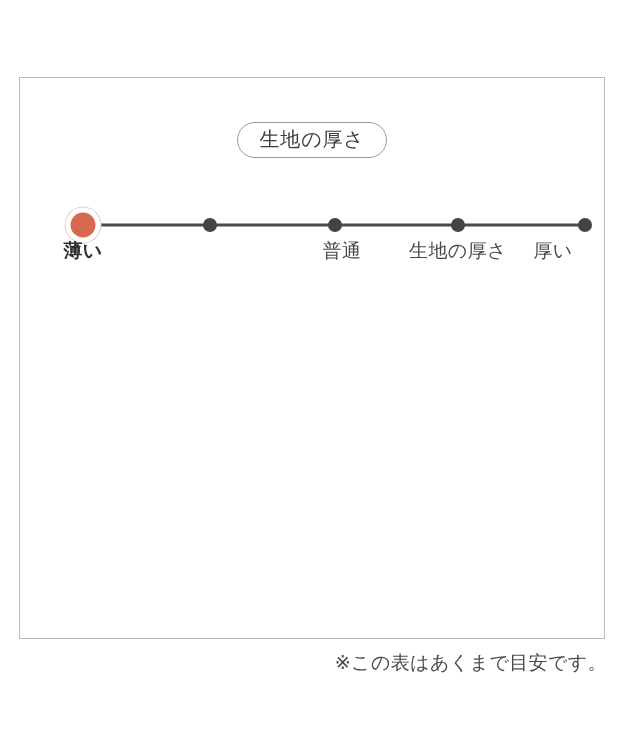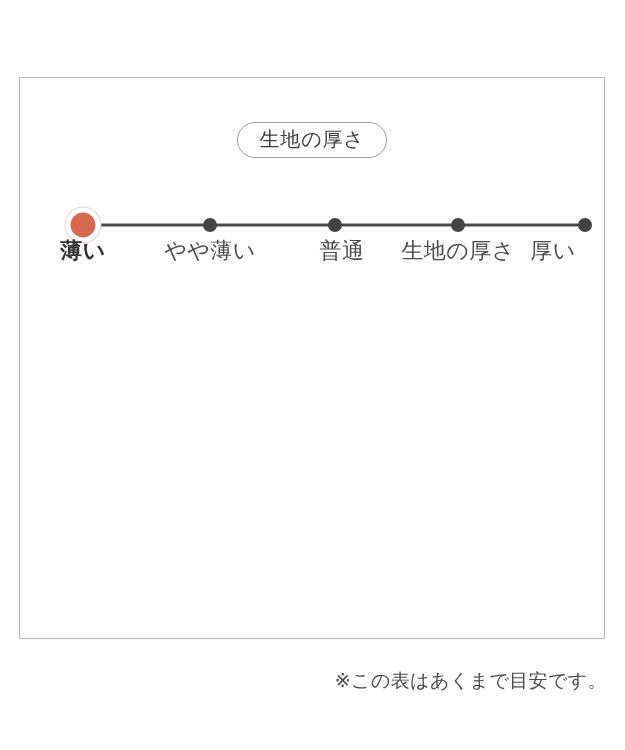--- a/index.html
+++ b/index.html
@@ -84,35 +84,35 @@
 
   .labels-row {
     position: absolute;
     left: 0;
     width: 100%;
     height: 26px;
   }
   .axis-label {
     position: absolute;
     transform: translateX(-50%);
-    font-size: 22px;
+    font-size: 19px;
     line-height: 26px;
     white-space: nowrap;
     color: #4a4a4a;
     letter-spacing: 0.02em;
   }
   .axis-label.active {
     font-weight: bold;
     color: #303030;
   }
 
   #chart-footnote {
     position: absolute;
     right: 18px;
-    top: 668px;
+    top: 650px;
     font-size: 19px;
     color: #4a4a4a;
     letter-spacing: 0.02em;
     white-space: nowrap;
   }
 </style>
 </head>
 <body>
 
 <div id="spec-card">
@@ -124,21 +124,20 @@
     <div class="track-area">
       <div class="track-line" id="thickness-line" style="left: 63px; width: 502px;"></div>
       <div class="node active" style="left:63px"></div>
       <div class="node" style="left:190px"></div>
       <div class="node" style="left:315px"></div>
       <div class="node" style="left:438px"></div>
       <div class="node" style="left:565px"></div>
     </div>
     <div class="labels-row" style="top:116px">
       <span class="axis-label active" style="left:63px">薄い</span>
-      <span class="axis-label" style="left:190px">やや薄い</span>
       <span class="axis-label" style="left:322px">普通</span>
       <span class="axis-label" style="left:438px">生地の厚さ</span>
       <span class="axis-label" style="left:533px">厚い</span>
     </div>
   </div>
 
 
 </div>
 
 <div id="chart-footnote">※この表はあくまで目安です。</div>

